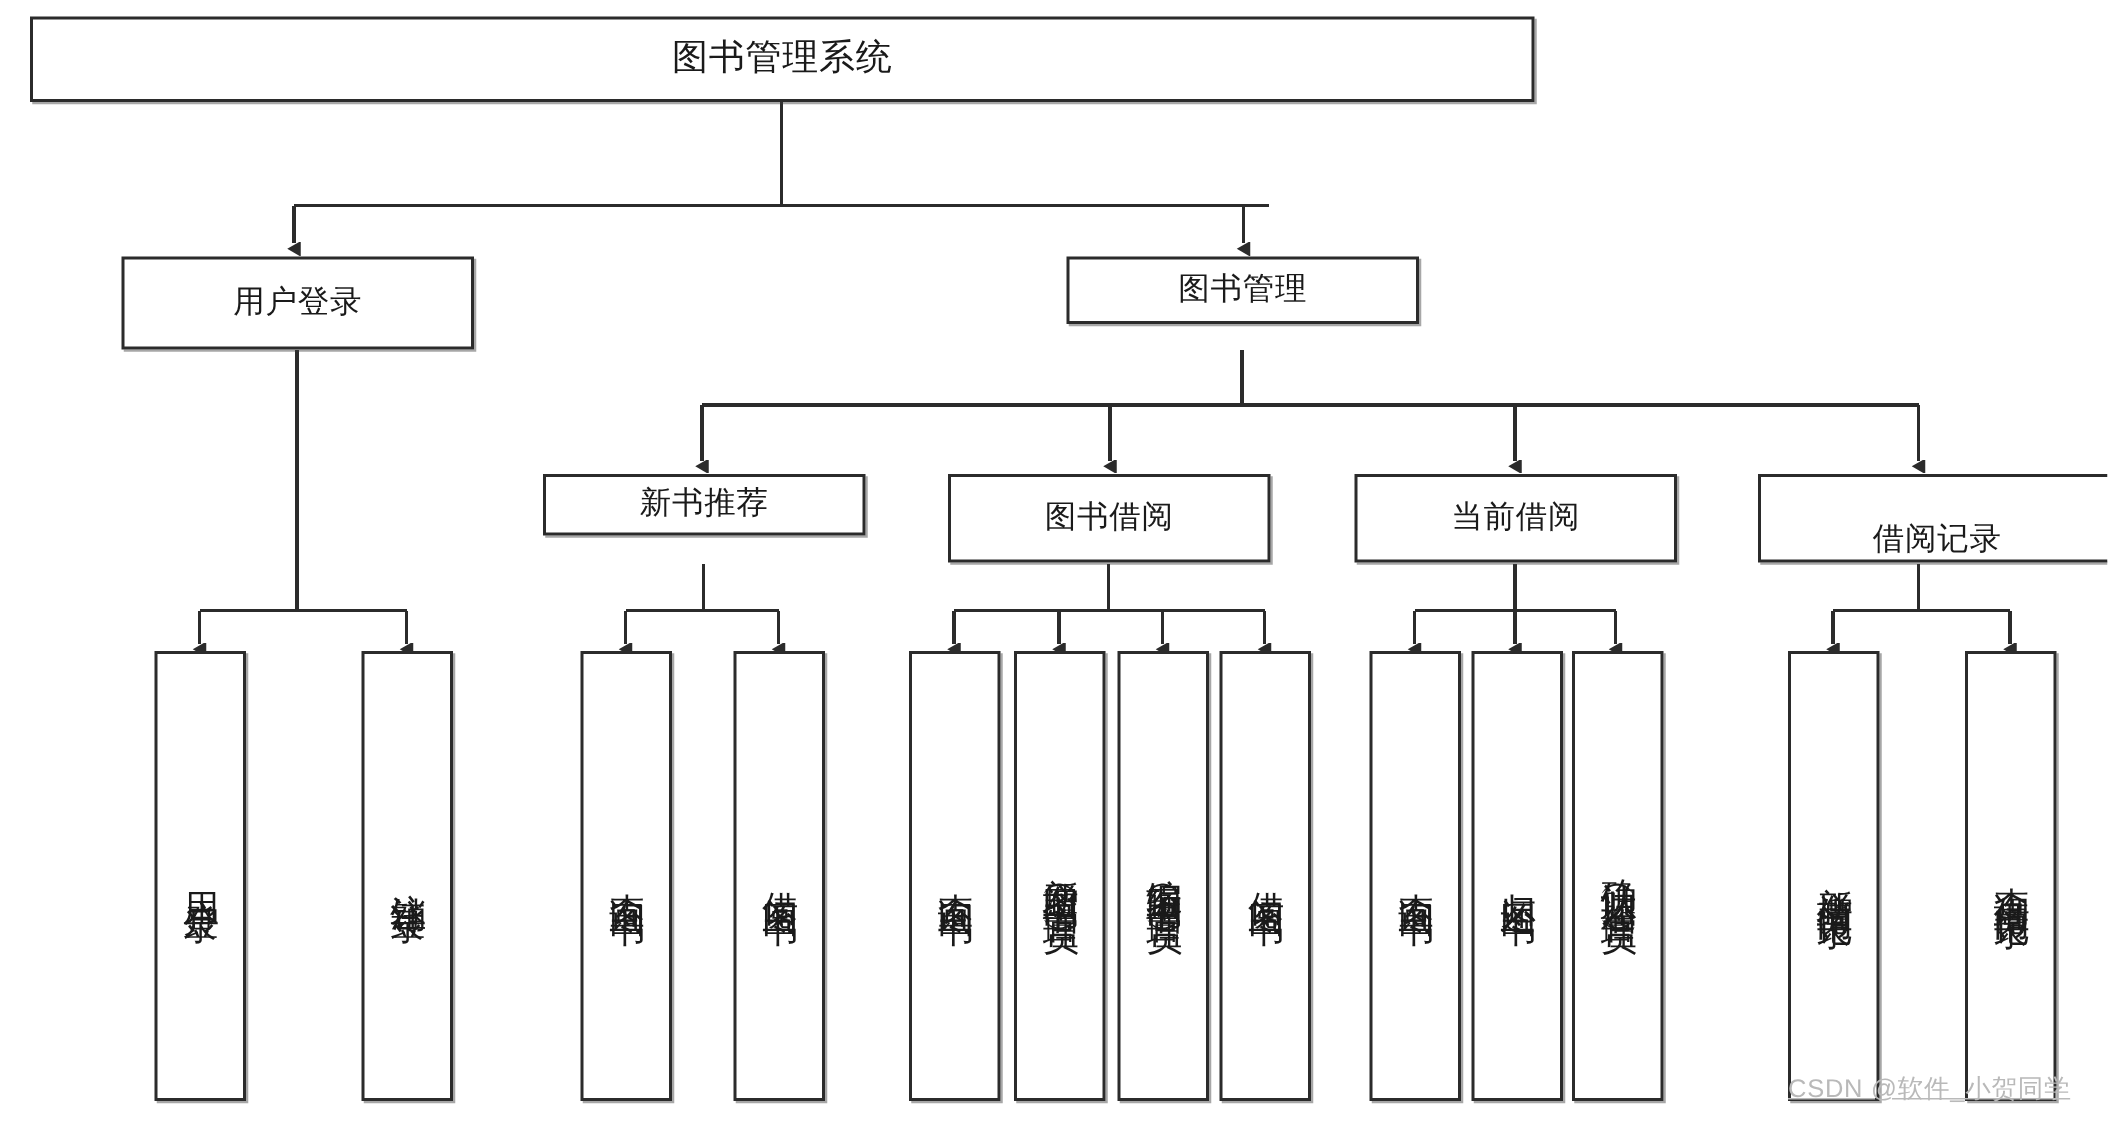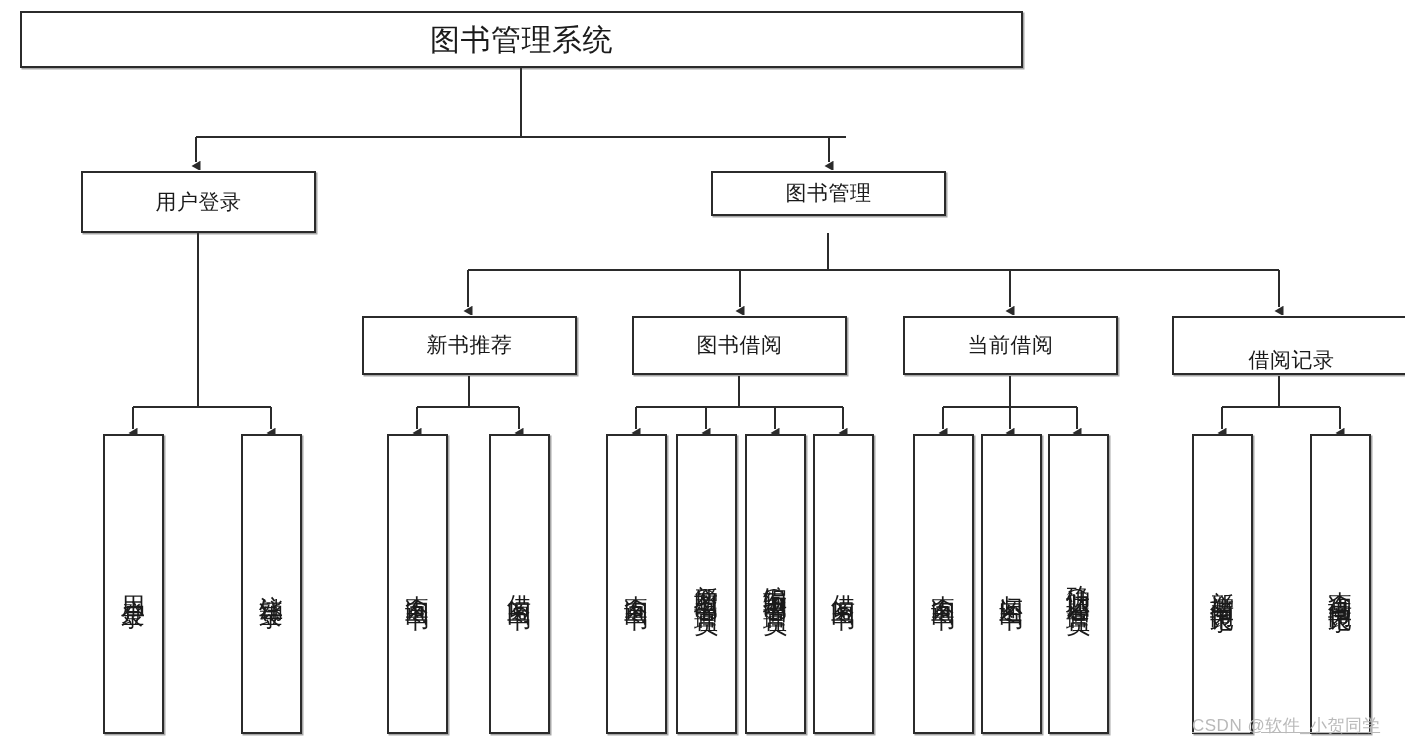--- a/index.html
+++ b/index.html
@@ -42,21 +42,21 @@
     text-align: center;
     line-height: 1.18;
     letter-spacing: 0.5px;
   }
   
   .node.horiz .lbl {
     font-size: 21px;
     white-space: nowrap;
   }
   .node.root .lbl {
-    font-size: 30px;
+    font-size: 24px;
   }
   
   .node.vert {
     align-items: center;
     justify-content: center;
   }
   .node.vert .lbl {
     writing-mode: vertical-rl;
     text-orientation: upright;
     font-size: 24px;
@@ -139,21 +139,21 @@
   </div>
 
   <div class="node horiz" style="left:81px; top:171px; width:235px; height:62px;">
     <span class="lbl">用户登录</span>
   </div>
 
   <div class="node horiz" style="left:711px; top:171px; width:235px; height:45px;">
     <span class="lbl">图书管理</span>
   </div>
 
-  <div class="node horiz" style="left:362px; top:316px; width:215px; height:59px;">
+  <div class="node horiz" style="left:362px; top:316px; width:215px; height:41px;">
     <span class="lbl">新书推荐</span>
   </div>
 
   <div class="node horiz" style="left:632px; top:316px; width:215px; height:59px;">
     <span class="lbl">图书借阅</span>
   </div>
 
   <div class="node horiz" style="left:903px; top:316px; width:215px; height:59px;">
     <span class="lbl">当前借阅</span>
   </div>

